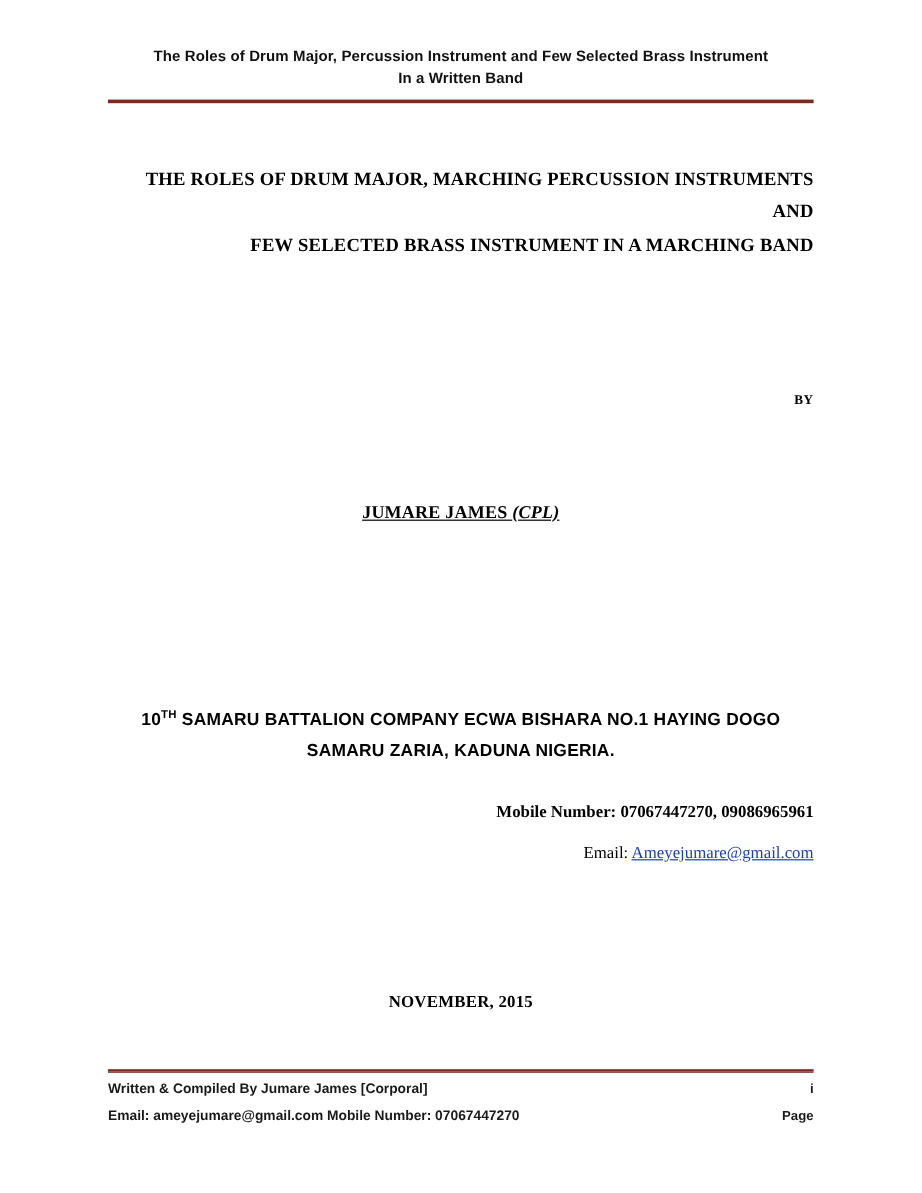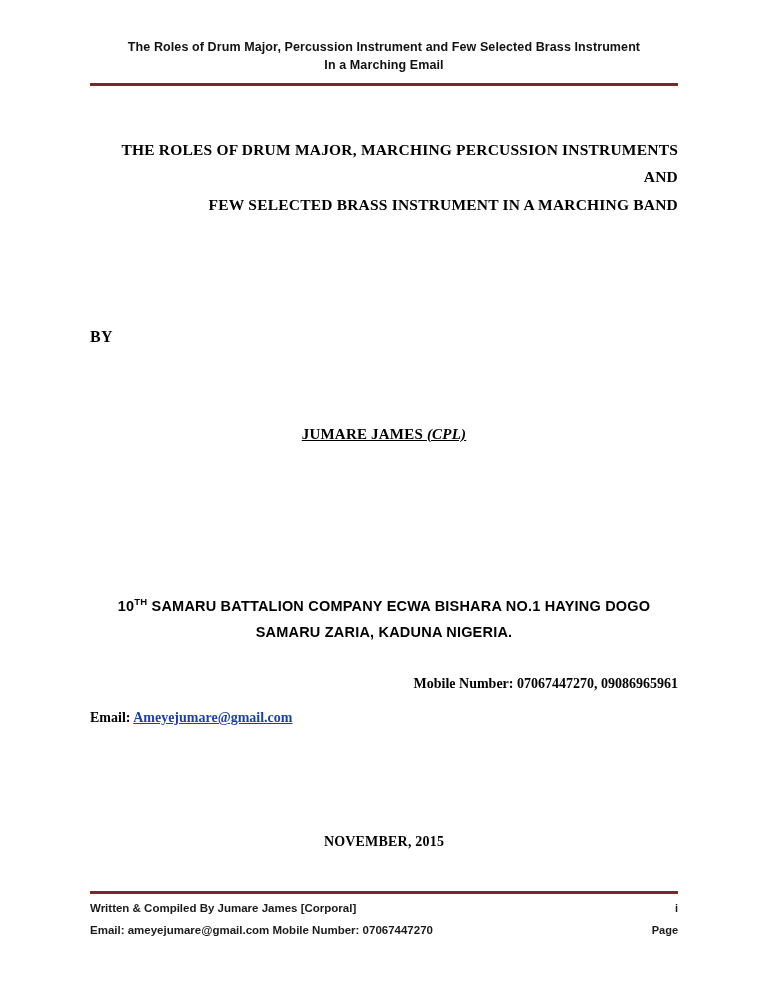--- a/index.html
+++ b/index.html
@@ -48,24 +48,24 @@
     text-align: right;
     font-family: "Liberation Serif", serif;
     font-weight: bold;
     font-size: 15.5px;
     line-height: 1.75;
     letter-spacing: 0.2px;
   }
 
   .by-line {
     margin-top: 110px;
-    text-align: left;
+    text-align: right;
     font-family: "Liberation Serif", serif;
     font-weight: bold;
-    font-size: 16px;
+    font-size: 11px;
     letter-spacing: 0.4px;
   }
 
   .author {
     margin-top: 80px;
     text-align: center;
     font-family: "Liberation Serif", serif;
     font-weight: bold;
     font-size: 15px;
     letter-spacing: 0.2px;
@@ -92,23 +92,23 @@
   .contact {
     margin-top: 24px;
     text-align: right;
     font-family: "Liberation Serif", serif;
     font-weight: bold;
     font-size: 14px;
     line-height: 2.0;
   }
   .email-line {
     margin-top: 12px;
-    text-align: left;
+    text-align: right;
     font-family: "Liberation Serif", serif;
-    font-weight: bold;
+    font-weight: normal;
     font-size: 14px;
   }
   .email-link {
     color: #1c3fb0;
     text-decoration: underline;
     cursor: pointer;
   }
 
   .date {
     margin-top: 108px;
@@ -147,21 +147,21 @@
     font-size: 11px;
   }
 </style>
 </head>
 <body>
 
 <div class="page">
 
   <div class="header">
     <div>The Roles of Drum Major, Percussion Instrument and Few Selected Brass Instrument</div>
-    <div>In a Marching Email</div>
+    <div>In a Written Band</div>
   </div>
   <div class="header-rule"></div>
 
   <div class="doc-title">
     <div>THE ROLES OF DRUM MAJOR, MARCHING PERCUSSION INSTRUMENTS AND</div>
     <div>FEW SELECTED  BRASS INSTRUMENT  IN A MARCHING BAND</div>
   </div>
 
   <div class="by-line">BY</div>
 

